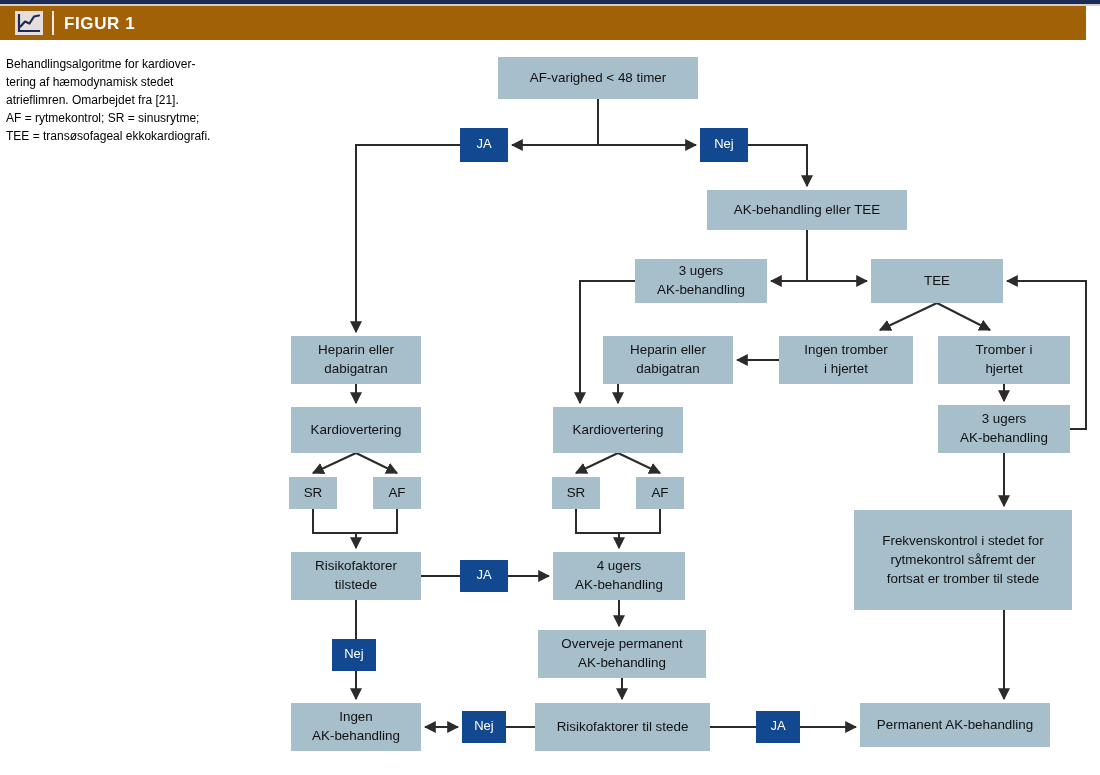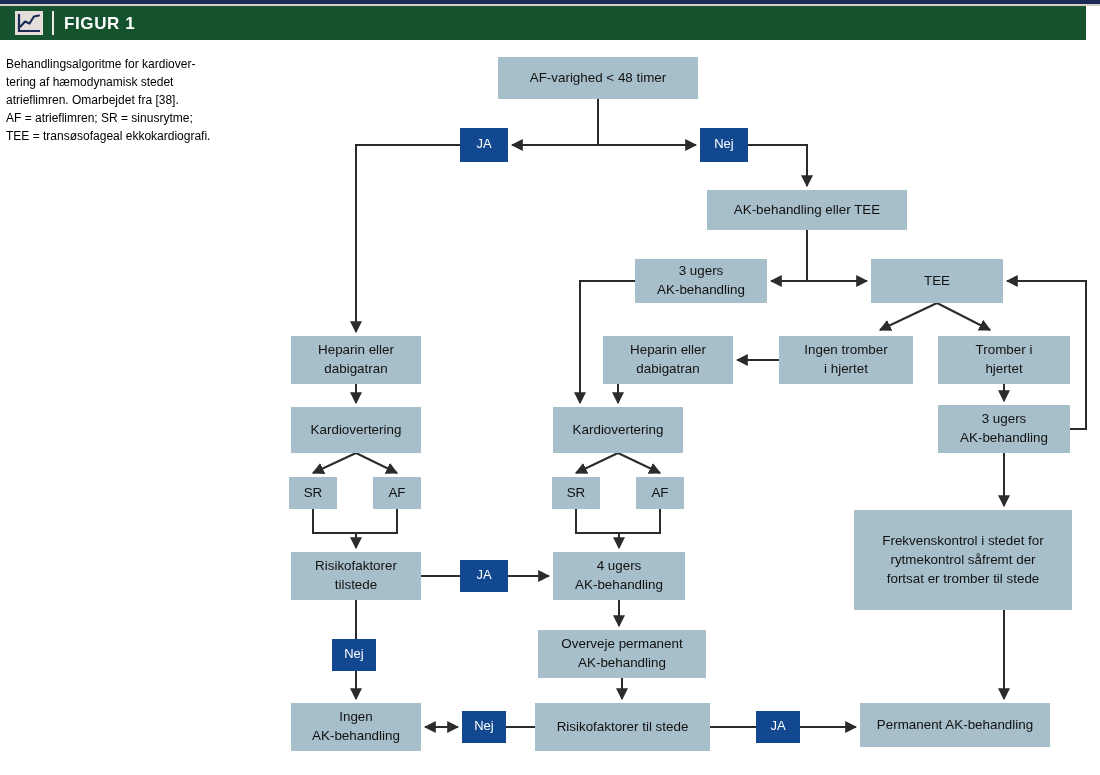--- a/index.html
+++ b/index.html
@@ -31,21 +31,21 @@
     position: absolute;
     left: 0; top: 4px;
     width: 1100px; height: 2px;
     background: #d8cfcc;
   }
   
   .header-band {
     position: absolute;
     left: 0; top: 6px;
     width: 1086px; height: 34px;
-    background: #14532d;
+    background: #a16207;
     display: flex;
     align-items: center;
   }
   .header-icon {
     width: 42px; height: 34px;
     display: flex; align-items: center; justify-content: center;
     flex: 0 0 auto;
     margin-left: 8px;
   }
   .header-sep {
@@ -115,22 +115,22 @@
         <path d="M6.5 16.5 L11 11.5 L15.5 13.5 L20 6.5 L25 5.5" fill="none" stroke="#1b2b55" stroke-width="2.2" stroke-linejoin="round" stroke-linecap="round"></path>
       </svg>
     </div>
     <div class="header-sep"></div>
     <div class="header-title">FIGUR 1</div>
   </div>
 
   <div class="caption">
     <div>Behandlingsalgoritme for kardiover-</div>
     <div>tering af hæmodynamisk stedet</div>
-    <div>atrieflimren. Omarbejdet fra [38].</div>
-    <div>AF = atrieflimren;  SR = sinusrytme;</div>
+    <div>atrieflimren. Omarbejdet fra [21].</div>
+    <div>AF = rytmekontrol;  SR = sinusrytme;</div>
     <div>TEE = transøsofageal ekkokardiografi.</div>
   </div>
 
   <svg id="flow" viewBox="0 0 1100 775">
     <defs>
       <marker id="arr" viewBox="0 0 10 10" refX="9" refY="5" markerWidth="6" markerHeight="6" orient="auto-start-reverse">
         <path d="M 0 0 L 10 5 L 0 10 z" fill="#2b2b2b"></path>
       </marker>
     </defs>
 

